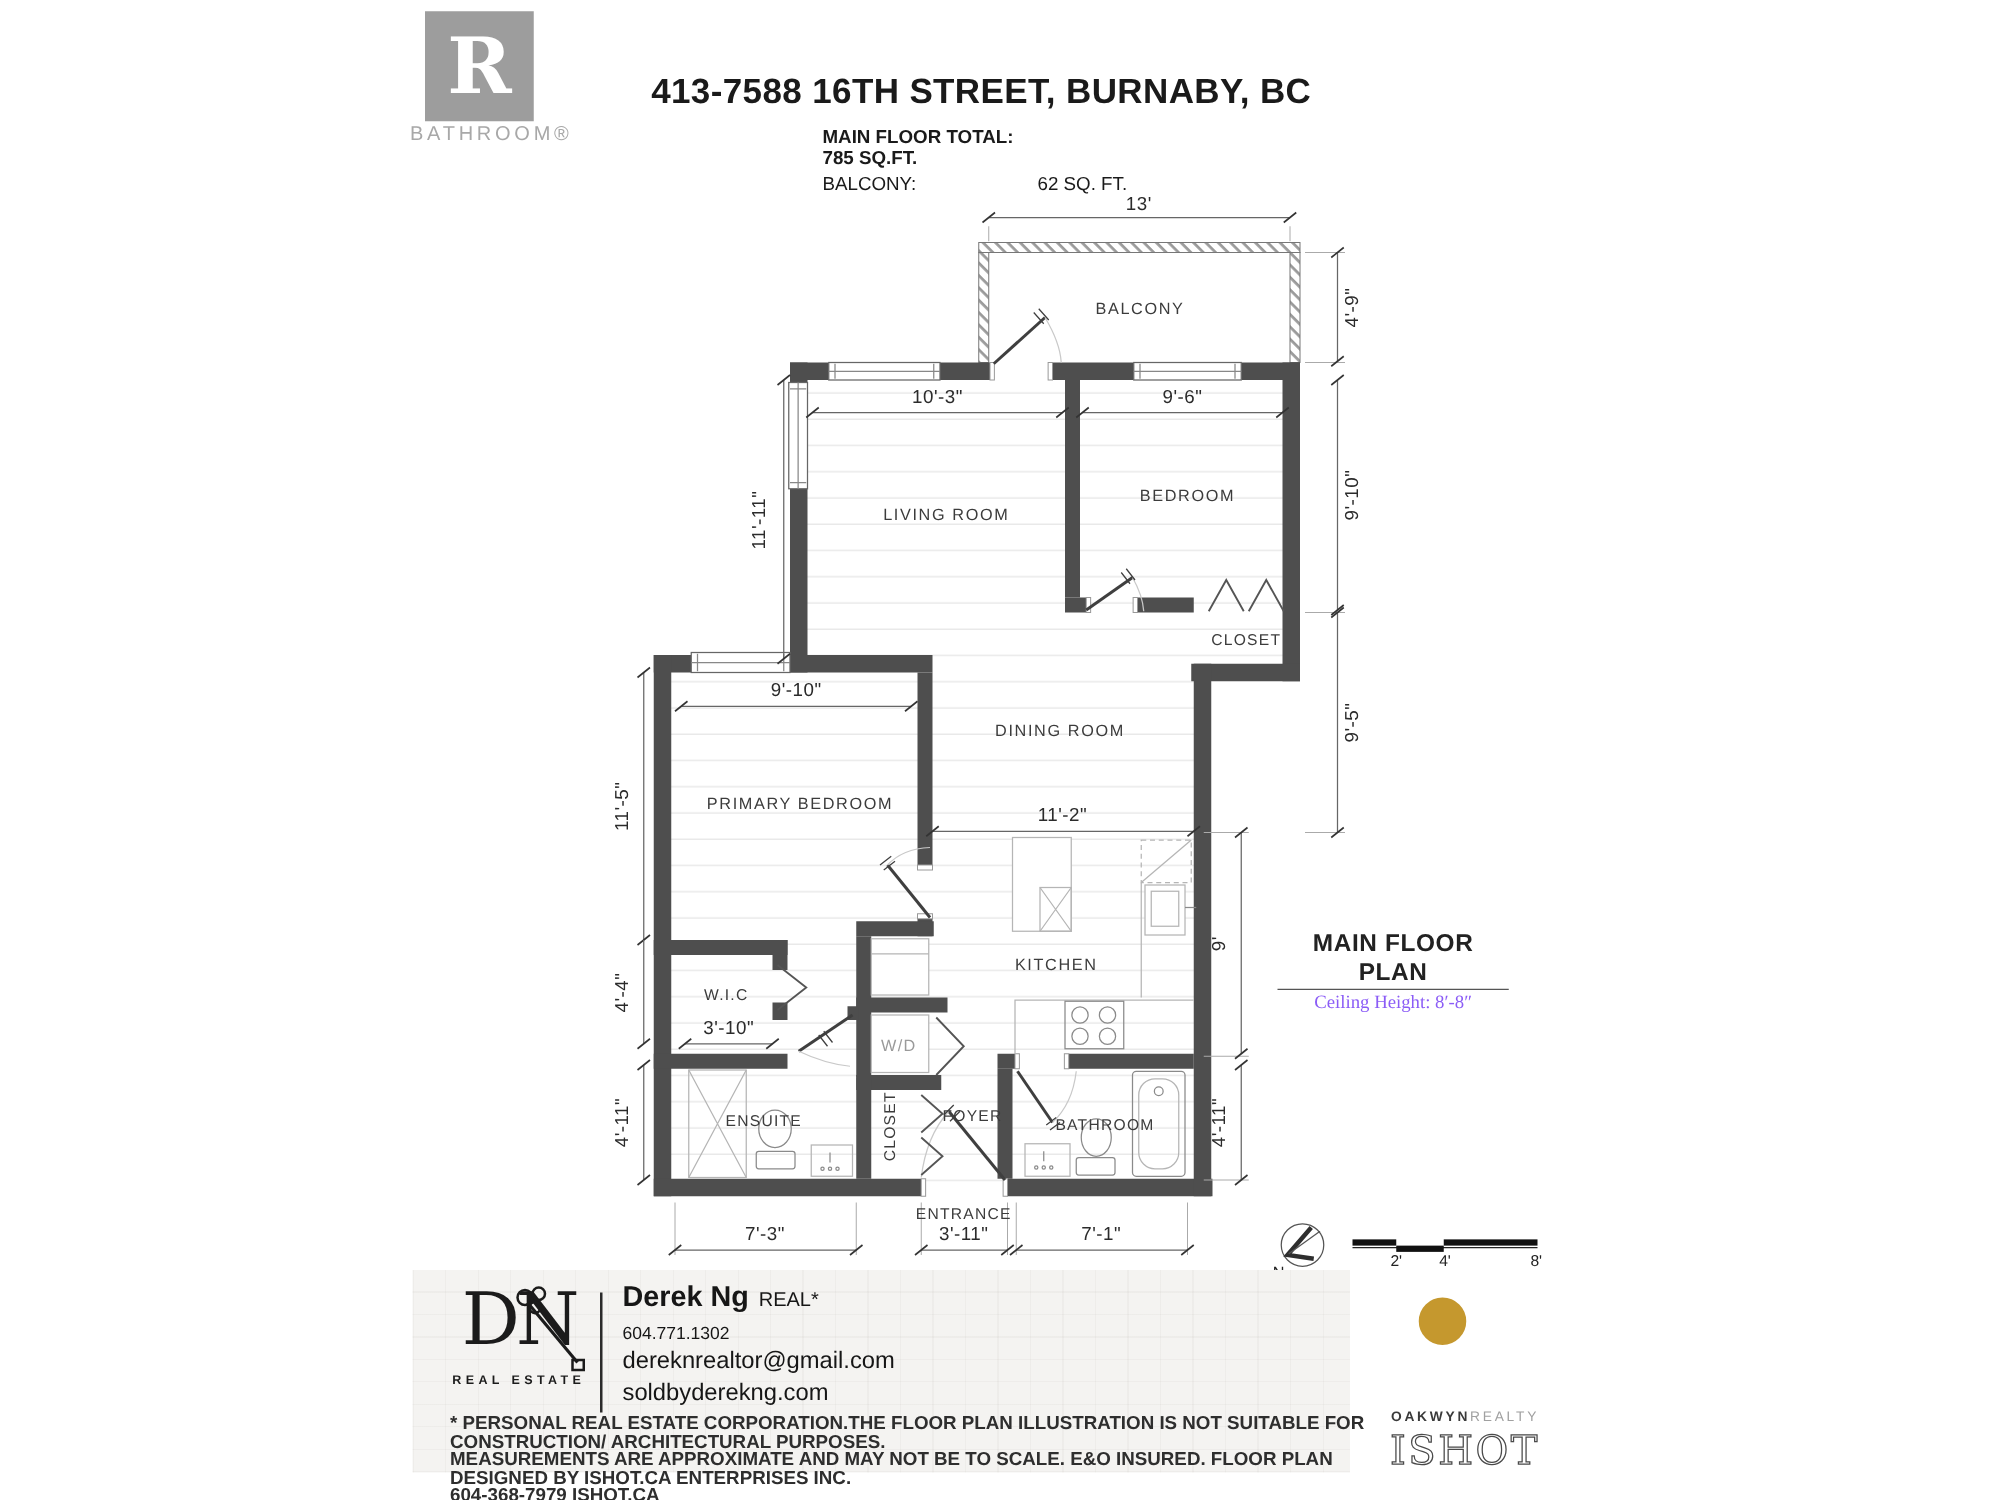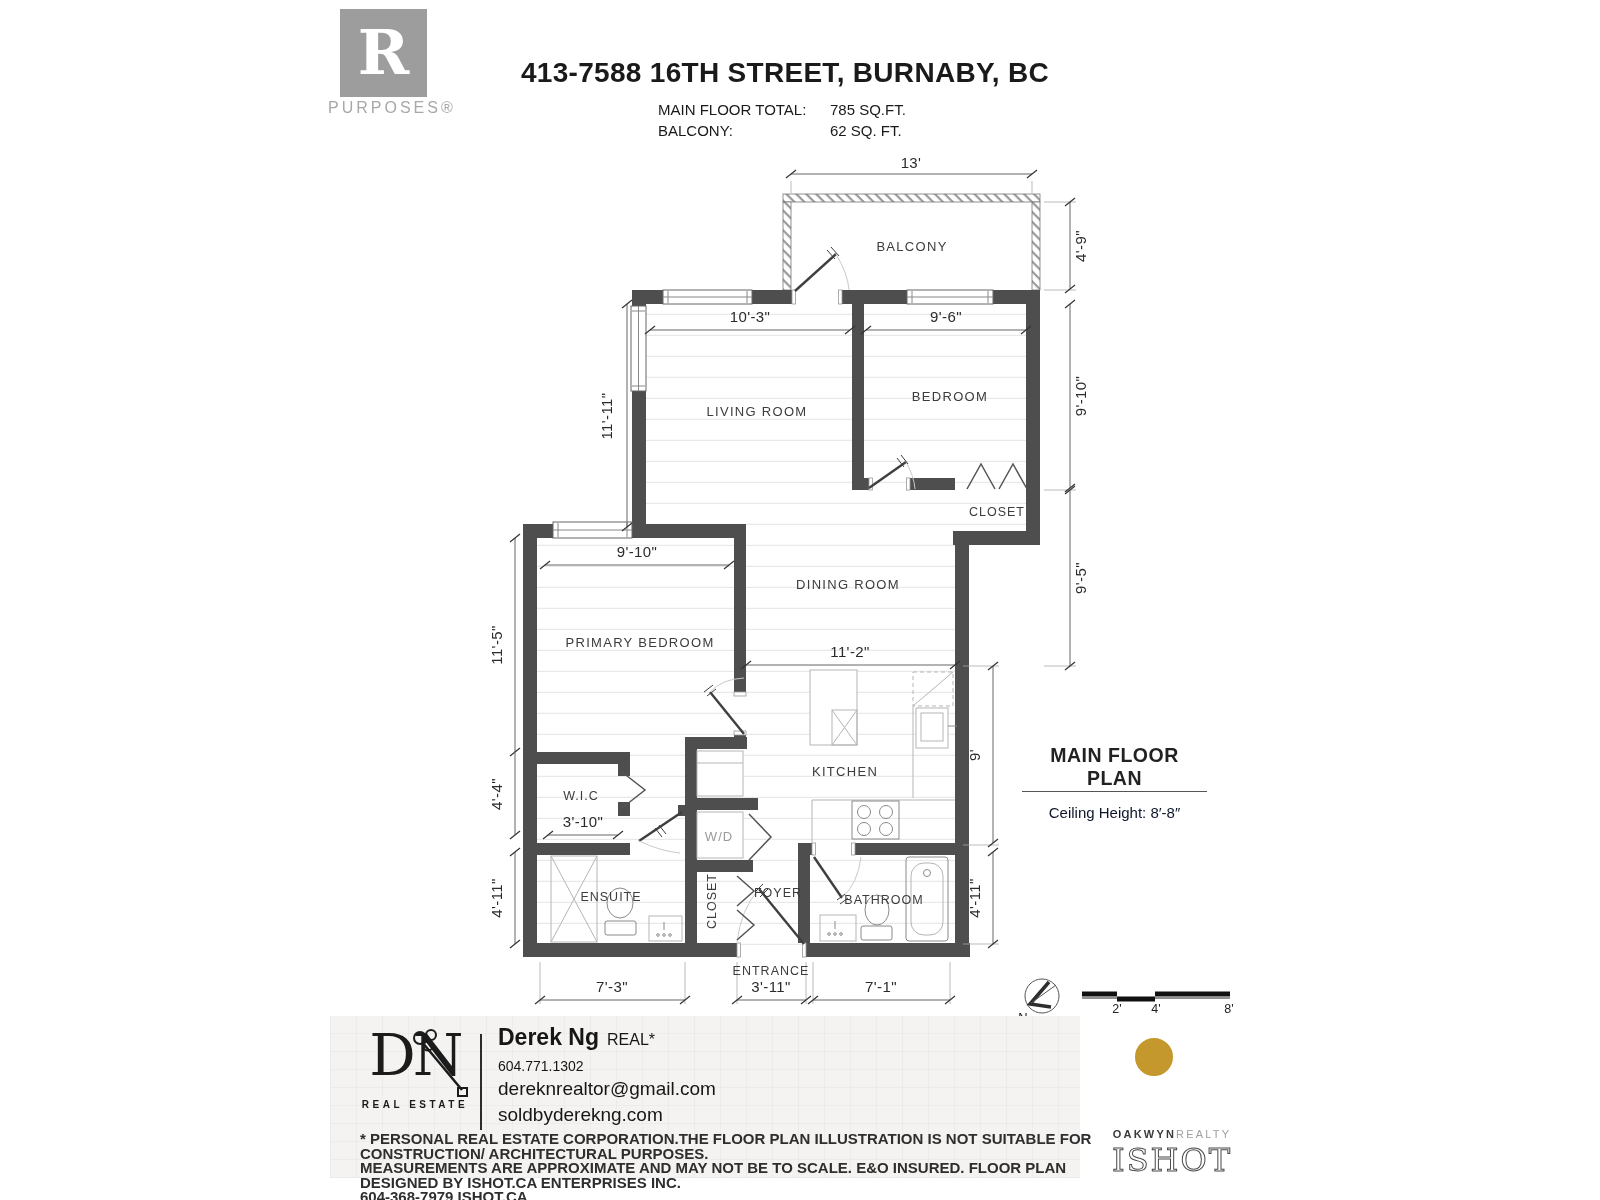--- a/index.html
+++ b/index.html
@@ -7,21 +7,21 @@
   .page { position: relative; width: 1600px; height: 1200px; background: #fff; overflow: hidden; }
 
   
   .realtor-logo { position: absolute; left: 340px; top: 9px; width: 87px; height: 88px; background: #9d9d9d; display: flex; align-items: center; justify-content: center; }
   .realtor-logo span { font-family: "DejaVu Serif", serif; font-weight: bold; font-size: 62px; color: #fff; line-height: 1; }
   .realtor-word { position: absolute; left: 328px; top: 99px; width: 112px; text-align: center; font-size: 16px; letter-spacing: 3px; color: #a8a8a8; }
   .page-title { position: absolute; left: 435px; top: 57px; width: 700px; text-align: center; font-size: 28px; font-weight: bold; color: #1a1a1a; letter-spacing: 0.3px; }
   .stats { position: absolute; left: 658px; top: 101px; }
   .stat-row { display: flex; font-size: 15px; color: #1a1a1a; margin-bottom: 4px; }
   .stat-row .s-label { width: 172px; }
-  .stat-row.b { font-weight: normal; }
+  .stat-row.b { font-weight: bold; flex-direction: column; }
 
   
   .plan-svg { position: absolute; left: 480px; top: 150px; width: 770px; height: 870px; }
   .w   { fill: #4e4e4e; }
   .hw  { fill: url(#hatch); stroke: #777; stroke-width: 0.8; }
   .winbox { fill: #fff; stroke: #666; stroke-width: 1; }
   .winline { stroke: #888; stroke-width: 1; fill: none; }
   .jamb { fill: #fff; stroke: #999; stroke-width: 0.8; }
   .leaf { stroke: #3f3f3f; stroke-width: 2.4; fill: none; }
   .dh   { stroke: #3f3f3f; stroke-width: 1; fill: none; }
@@ -37,21 +37,21 @@
   text.room-sm { font: 12.5px "Liberation Sans", sans-serif; letter-spacing: 1px; fill: #3c3c3c; text-anchor: middle; }
   text.wd { font: 13px "Liberation Sans", sans-serif; letter-spacing: 1px; fill: #9a9a9a; text-anchor: middle; }
   text.dim { font: 15px "Liberation Sans", sans-serif; letter-spacing: 0.4px; fill: #2b2b2b; text-anchor: middle; }
   text.nlab { font: 13px "Liberation Sans", sans-serif; fill: #222; text-anchor: middle; }
   text.slab { font: 12.5px "Liberation Sans", sans-serif; fill: #222; text-anchor: middle; }
   .sseg { fill: #111; }
 
   
   .plan-title { position: absolute; left: 1022px; top: 744px; width: 185px; text-align: center; }
   .plan-title h2 { display: inline-block; font-size: 19.5px; font-weight: 600; color: #222; letter-spacing: 0.5px; border-bottom: 1.5px solid #555; padding-bottom: 1px; }
-  .plan-title .sub { font-size: 15px; color: #0f172a; margin-top: 12px; }
+  .plan-title .sub { font-size: 15px; color: #8b5cf6; margin-top: 2px; font-family: Liberation Serif, serif; }
 
   
   .footer { position: absolute; left: 330px; top: 1016px; width: 750px; height: 162px; background: #f4f3f1;
     background-image:
       repeating-linear-gradient(0deg, rgba(120,110,100,0.05) 0 1px, transparent 1px 18px),
       repeating-linear-gradient(90deg, rgba(120,110,100,0.05) 0 1px, transparent 1px 26px); }
   .dn-monogram { position: absolute; left: 18px; top: 8px; width: 134px; text-align: center; font-family: "DejaVu Serif", serif; font-size: 58px; line-height: 1.1; color: #1b1b1b; letter-spacing: -3px; }
   .dn-key { position: absolute; left: 74px; top: 12px; width: 70px; height: 78px; pointer-events: none; }
   .dn-name { position: absolute; left: 18px; top: 83px; width: 134px; text-align: center; font-size: 10px; font-weight: bold; letter-spacing: 3.5px; color: #1b1b1b; }
   .v-divider { position: absolute; left: 150px; top: 18px; width: 2px; height: 96px; background: #2b2b2b; }
@@ -69,21 +69,21 @@
   .ishot-svg { position: absolute; left: 782px; top: 124px; width: 120px; height: 40px; }
 </style>
 </head>
 <body>
 
 <div class="page">
 
   <div class="realtor-logo">
     <span>R</span>
   </div>
-  <div class="realtor-word">PURPOSES®</div>
+  <div class="realtor-word">BATHROOM®</div>
   <div class="page-title">413-7588 16TH STREET, BURNABY, BC</div>
   <div class="stats">
     <div class="stat-row b">
       <span class="s-label">MAIN FLOOR TOTAL:</span>
       <span class="s-value">785 SQ.FT.</span>
     </div>
     <div class="stat-row">
       <span class="s-label">BALCONY:</span>
       <span class="s-value">62 SQ. FT.</span>
     </div>

